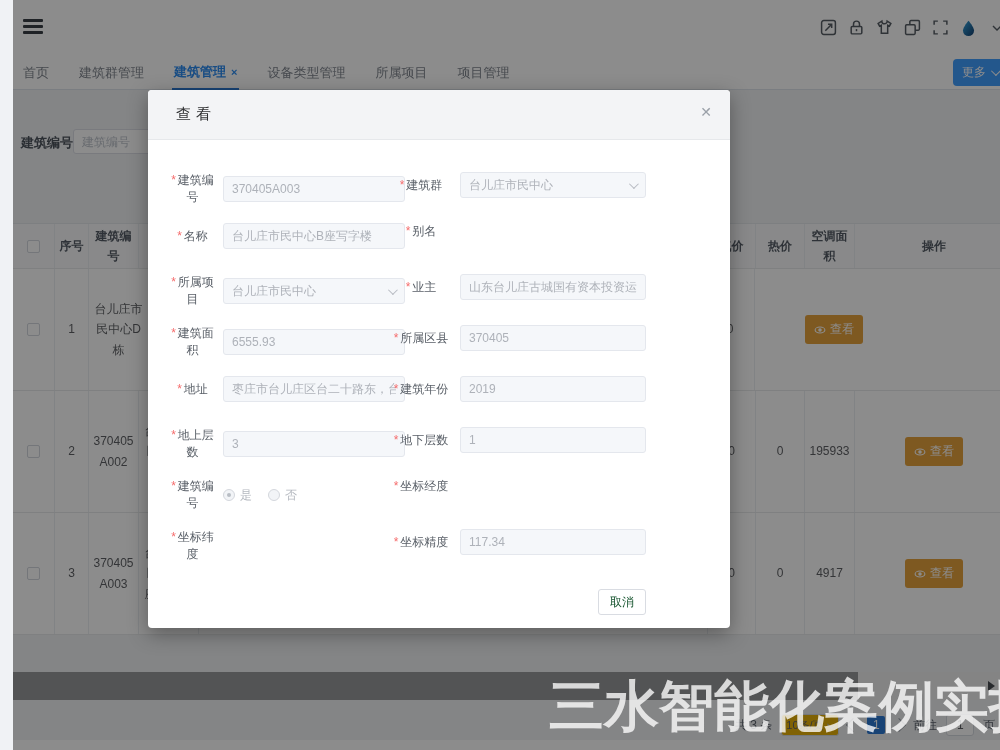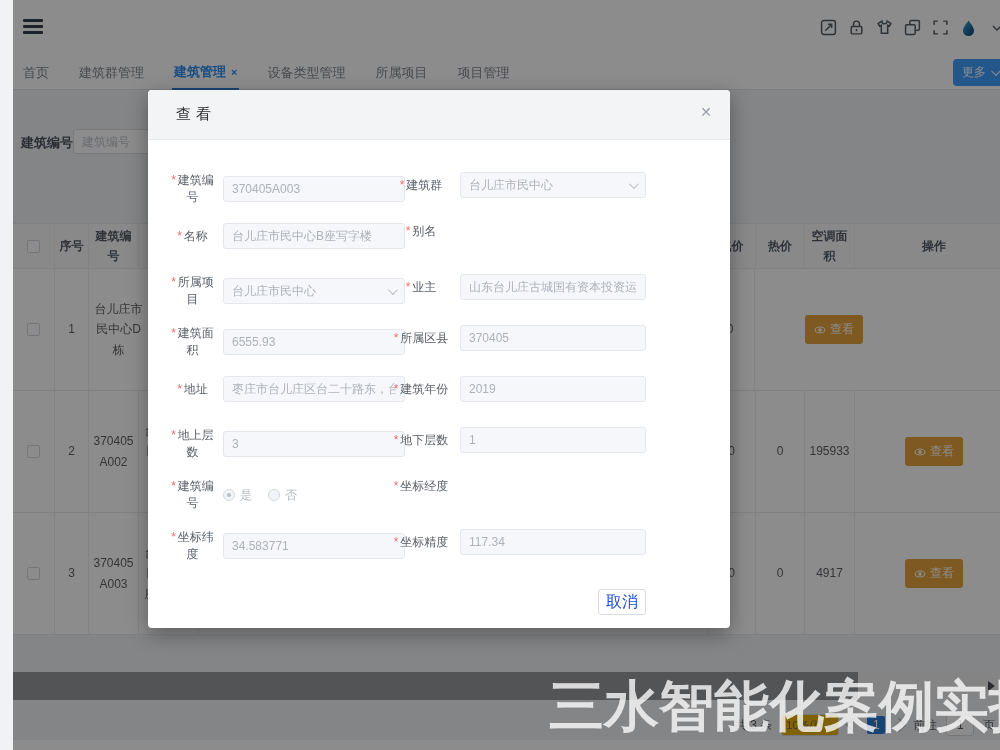--- a/index.html
+++ b/index.html
@@ -92,21 +92,21 @@
   .fsel { flex:1; height:26px; background:#f5f7fa; border:1px solid #e4e7ed; border-radius:3px; color:#aeb2b9;
     font-size:12px; padding:0 18px 0 8px; display:flex; align-items:center; position:relative; cursor:default;
     white-space:nowrap; overflow:hidden; }
   .fsel .chev { position:absolute; right:9px; top:9px; color:#b8bcc3; }
   .radios { display:flex; align-items:center; gap:16px; }
   .radio { display:flex; align-items:center; gap:5px; font-size:12px; color:#b4b8bf; cursor:default; }
   .rdot { width:12px; height:12px; border:1px solid #d4d7dd; border-radius:50%; background:#f2f4f7; position:relative; }
   .radio.sel .rdot::after { content:""; position:absolute; left:3px; top:3px; width:4px; height:4px; border-radius:50%;
     background:#b9bdc4; }
   .mfoot-btn { position:absolute; left:450px; top:499px; width:48px; height:26px; background:#fff;
-    border:1px solid #d9dce2; border-radius:3px; font-size:16px; color:#1d4ed8; font-family:inherit; cursor:pointer; }
+    border:1px solid #d9dce2; border-radius:3px; font-size:12px; color:#14532d; font-family:inherit; cursor:pointer; }
 </style>
 </head>
 <body>
 
 <div class="page">
 
   <div class="topbar">
     <div class="hamburger">
         <span></span>
         <span></span>
@@ -388,21 +388,20 @@
         </div>
       </div>
       <div class="fR">
         <span class="flab"><i class="req">*</i><span>坐标经度</span></span>
       </div>
     </div>
 
     <div class="mrow" style="top:439px;">
       <div class="fL">
         <span class="flab"><i class="req">*</i><span>坐标纬度</span></span>
-        <input class="fin" value="34.583771" style="">
       </div>
       <div class="fR">
         <span class="flab"><i class="req">*</i><span>坐标精度</span></span>
         <input class="fin" value="117.34" style="">
       </div>
     </div>
 
     <button class="mfoot-btn">取消</button>
   </div>
 

